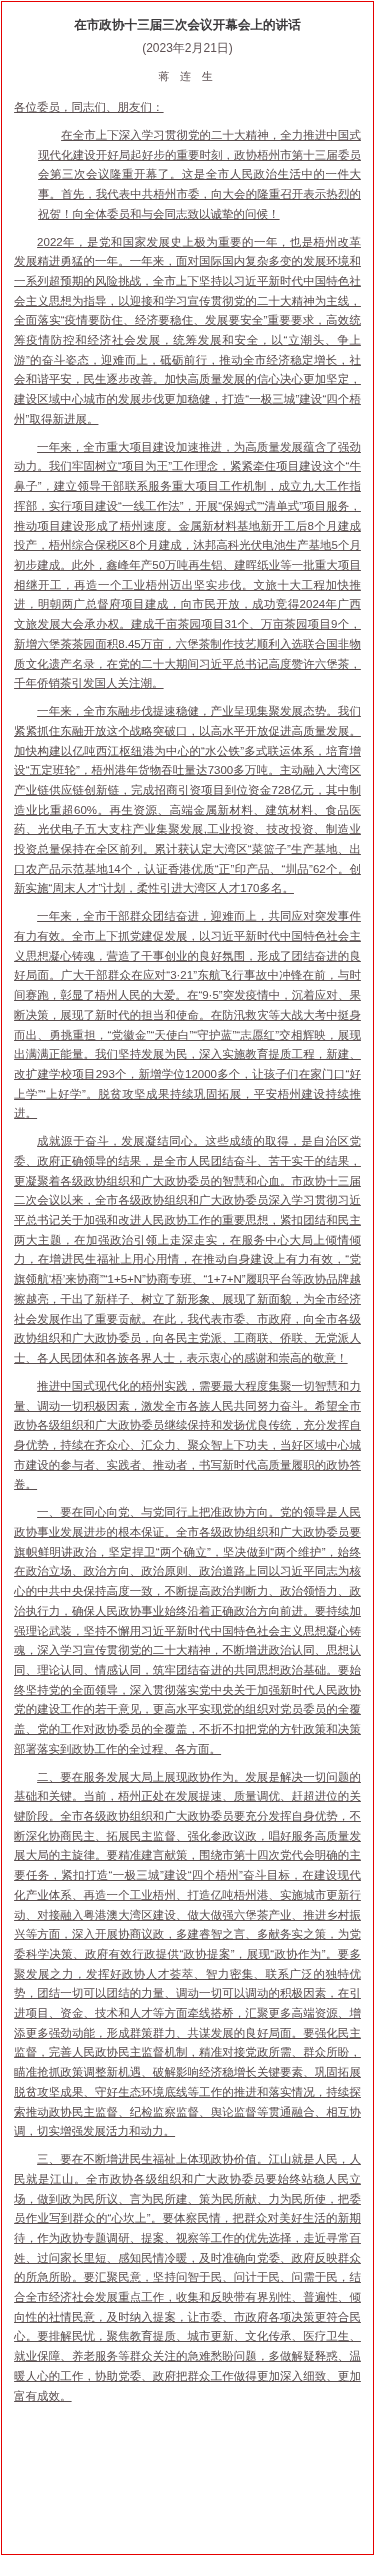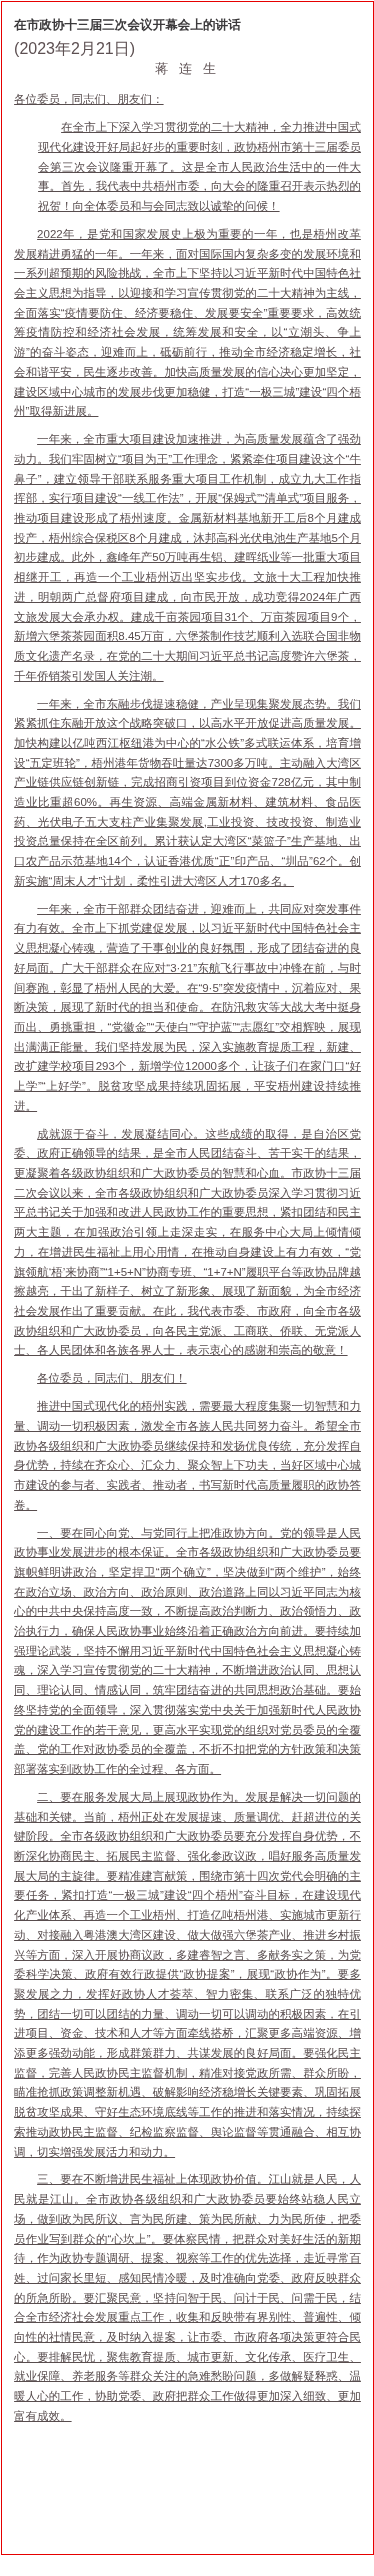--- a/index.html
+++ b/index.html
@@ -15,39 +15,39 @@
   .article-frame {
     box-sizing: border-box;
     margin: 1.1px 1.1px 0 1.1px;
     border: 1.6px solid #e60000;
     padding: 13px 12px 18.6px 12px;
     min-height: 2554px;
   }
   .article-title {
     font-size: 12.6px;
     font-weight: bold;
+    text-align: center;
     color: #3c3a3c;
     line-height: 16.4px;
     margin: 2.2px 0 7.7px 0;
   }
   .article-date {
-    font-size: 16px;
-    text-align: left;
+    font-size: 12px;
+    text-align: center;
     color: #5d5052;
     line-height: 15.3px;
     margin: 0 0 4.4px 0;
   }
   .article-author {
-    font-size: 13px;
+    font-size: 11px;
     text-align: center;
     color: #5d5052;
     letter-spacing: 3.8px;
     line-height: 15.3px;
-    margin: 4px 0 14px 0;
-    font-family: Liberation Serif, serif;
+    margin: 12px 0 14px 0;
   }
   .article-body p {
     font-size: 11.5px;
     line-height: 19.7px;
     color: #584d4e;
     text-indent: 2em;
     text-align: justify;
     margin: 8.2px 0;
     word-break: break-all;
     text-decoration: underline;
@@ -65,21 +65,20 @@
     <div class="article-date">(2023年2月21日)</div>
     <div class="article-author">蒋 连 生</div>
     <div class="article-body" id="article-body">
         <p class="no-indent" style="color: rgb(88, 77, 78);">各位委员，同志们、朋友们：</p>
         <p style="color: rgb(88, 77, 78); margin-left: 24px;">在全市上下深入学习贯彻党的二十大精神，全力推进中国式现代化建设开好局起好步的重要时刻，政协梧州市第十三届委员会第三次会议隆重开幕了。这是全市人民政治生活中的一件大事。首先，我代表中共梧州市委，向大会的隆重召开表示热烈的祝贺！向全体委员和与会同志致以诚挚的问候！</p>
         <p style="color: rgb(88, 77, 78);">2022年，是党和国家发展史上极为重要的一年，也是梧州改革发展精进勇猛的一年。一年来，面对国际国内复杂多变的发展环境和一系列超预期的风险挑战，全市上下坚持以习近平新时代中国特色社会主义思想为指导，以迎接和学习宣传贯彻党的二十大精神为主线，全面落实“疫情要防住、经济要稳住、发展要安全”重要要求，高效统筹疫情防控和经济社会发展，统筹发展和安全，以“立潮头、争上游”的奋斗姿态，迎难而上，砥砺前行，推动全市经济稳定增长，社会和谐平安，民生逐步改善。加快高质量发展的信心决心更加坚定，建设区域中心城市的发展步伐更加稳健，打造“一极三城”建设“四个梧州”取得新进展。</p>
         <p style="color: rgb(88, 77, 78);">一年来，全市重大项目建设加速推进，为高质量发展蕴含了强劲动力。我们牢固树立“项目为王”工作理念，紧紧牵住项目建设这个“牛鼻子”，建立领导干部联系服务重大项目工作机制，成立九大工作指挥部，实行项目建设“一线工作法”，开展“保姆式”“清单式”项目服务，推动项目建设形成了梧州速度。金属新材料基地新开工后8个月建成投产，梧州综合保税区8个月建成，沐邦高科光伏电池生产基地5个月初步建成。此外，鑫峰年产50万吨再生铝、建晖纸业等一批重大项目相继开工，再造一个工业梧州迈出坚实步伐。文旅十大工程加快推进，明朝两广总督府项目建成，向市民开放，成功竞得2024年广西文旅发展大会承办权。建成千亩茶园项目31个、万亩茶园项目9个，新增六堡茶茶园面积8.45万亩，六堡茶制作技艺顺利入选联合国非物质文化遗产名录，在党的二十大期间习近平总书记高度赞许六堡茶，千年侨销茶引发国人关注潮。</p>
         <p style="color: rgb(88, 77, 78);">一年来，全市东融步伐提速稳健，产业呈现集聚发展态势。我们紧紧抓住东融开放这个战略突破口，以高水平开放促进高质量发展。加快构建以亿吨西江枢纽港为中心的“水公铁”多式联运体系，培育增设“五定班轮”，梧州港年货物吞吐量达7300多万吨。主动融入大湾区产业链供应链创新链，完成招商引资项目到位资金728亿元，其中制造业比重超60%。再生资源、高端金属新材料、建筑材料、食品医药、光伏电子五大支柱产业集聚发展,工业投资、技改投资、制造业投资总量保持在全区前列。累计获认定大湾区“菜篮子”生产基地、出口农产品示范基地14个，认证香港优质“正”印产品、“圳品”62个。创新实施“周末人才”计划，柔性引进大湾区人才170多名。</p>
         <p style="color: rgb(88, 77, 78);">一年来，全市干部群众团结奋进，迎难而上，共同应对突发事件有力有效。全市上下抓党建促发展，以习近平新时代中国特色社会主义思想凝心铸魂，营造了干事创业的良好氛围，形成了团结奋进的良好局面。广大干部群众在应对“3·21”东航飞行事故中冲锋在前，与时间赛跑，彰显了梧州人民的大爱。在“9·5”突发疫情中，沉着应对、果断决策，展现了新时代的担当和使命。在防汛救灾等大战大考中挺身而出、勇挑重担，“党徽金”“天使白”“守护蓝”“志愿红”交相辉映，展现出满满正能量。我们坚持发展为民，深入实施教育提质工程，新建、改扩建学校项目293个，新增学位12000多个，让孩子们在家门口“好上学”“上好学”。脱贫攻坚成果持续巩固拓展，平安梧州建设持续推进。</p>
         <p style="color: rgb(88, 77, 78);">成就源于奋斗，发展凝结同心。这些成绩的取得，是自治区党委、政府正确领导的结果，是全市人民团结奋斗、苦干实干的结果，更凝聚着各级政协组织和广大政协委员的智慧和心血。市政协十三届二次会议以来，全市各级政协组织和广大政协委员深入学习贯彻习近平总书记关于加强和改进人民政协工作的重要思想，紧扣团结和民主两大主题，在加强政治引领上走深走实，在服务中心大局上倾情倾力，在增进民生福祉上用心用情，在推动自身建设上有力有效，“党旗领航‘梧’来协商”“1+5+N”协商专班、“1+7+N”履职平台等政协品牌越擦越亮，干出了新样子、树立了新形象、展现了新面貌，为全市经济社会发展作出了重要贡献。在此，我代表市委、市政府，向全市各级政协组织和广大政协委员，向各民主党派、工商联、侨联、无党派人士、各人民团体和各族各界人士，表示衷心的感谢和崇高的敬意！</p>
-        <p style="color: rgb(88, 77, 78);">各位委员，同志们、朋友们！</p>
         <p style="color: rgb(88, 77, 78);">推进中国式现代化的梧州实践，需要最大程度集聚一切智慧和力量、调动一切积极因素，激发全市各族人民共同努力奋斗。希望全市政协各级组织和广大政协委员继续保持和发扬优良传统，充分发挥自身优势，持续在齐众心、汇众力、聚众智上下功夫，当好区域中心城市建设的参与者、实践者、推动者，书写新时代高质量履职的政协答卷。</p>
         <p style="color: rgb(88, 77, 78);">一、要在同心向党、与党同行上把准政协方向。党的领导是人民政协事业发展进步的根本保证。全市各级政协组织和广大政协委员要旗帜鲜明讲政治，坚定捍卫“两个确立”，坚决做到“两个维护”，始终在政治立场、政治方向、政治原则、政治道路上同以习近平同志为核心的中共中央保持高度一致，不断提高政治判断力、政治领悟力、政治执行力，确保人民政协事业始终沿着正确政治方向前进。要持续加强理论武装，坚持不懈用习近平新时代中国特色社会主义思想凝心铸魂，深入学习宣传贯彻党的二十大精神，不断增进政治认同、思想认同、理论认同、情感认同，筑牢团结奋进的共同思想政治基础。要始终坚持党的全面领导，深入贯彻落实党中央关于加强新时代人民政协党的建设工作的若干意见，更高水平实现党的组织对党员委员的全覆盖、党的工作对政协委员的全覆盖，不折不扣把党的方针政策和决策部署落实到政协工作的全过程、各方面。</p>
         <p style="color: rgb(88, 77, 78);">二、要在服务发展大局上展现政协作为。发展是解决一切问题的基础和关键。当前，梧州正处在发展提速、质量调优、赶超进位的关键阶段。全市各级政协组织和广大政协委员要充分发挥自身优势，不断深化协商民主、拓展民主监督、强化参政议政，唱好服务高质量发展大局的主旋律。要精准建言献策，围绕市第十四次党代会明确的主要任务，紧扣打造“一极三城”建设“四个梧州”奋斗目标，在建设现代化产业体系、再造一个工业梧州、打造亿吨梧州港、实施城市更新行动、对接融入粤港澳大湾区建设、做大做强六堡茶产业、推进乡村振兴等方面，深入开展协商议政，多建睿智之言、多献务实之策，为党委科学决策、政府有效行政提供“政协提案”，展现“政协作为”。要多聚发展之力，发挥好政协人才荟萃、智力密集、联系广泛的独特优势，团结一切可以团结的力量、调动一切可以调动的积极因素，在引进项目、资金、技术和人才等方面牵线搭桥，汇聚更多高端资源、增添更多强劲动能，形成群策群力、共谋发展的良好局面。要强化民主监督，完善人民政协民主监督机制，精准对接党政所需、群众所盼，瞄准抢抓政策调整新机遇、破解影响经济稳增长关键要素、巩固拓展脱贫攻坚成果、守好生态环境底线等工作的推进和落实情况，持续探索推动政协民主监督、纪检监察监督、舆论监督等贯通融合、相互协调，切实增强发展活力和动力。</p>
         <p style="color: rgb(88, 77, 78);">三、要在不断增进民生福祉上体现政协价值。江山就是人民，人民就是江山。全市政协各级组织和广大政协委员要始终站稳人民立场，做到政为民所议、言为民所建、策为民所献、力为民所使，把委员作业写到群众的“心坎上”。要体察民情，把群众对美好生活的新期待，作为政协专题调研、提案、视察等工作的优先选择，走近寻常百姓、过问家长里短、感知民情冷暖，及时准确向党委、政府反映群众的所急所盼。要汇聚民意，坚持问智于民、问计于民、问需于民，结合全市经济社会发展重点工作，收集和反映带有界别性、普遍性、倾向性的社情民意，及时纳入提案，让市委、市政府各项决策更符合民心。要排解民忧，聚焦教育提质、城市更新、文化传承、医疗卫生、就业保障、养老服务等群众关注的急难愁盼问题，多做解疑释惑、温暖人心的工作，协助党委、政府把群众工作做得更加深入细致、更加富有成效。</p>
       </div>
   </div>
 
 </div>
 
 

